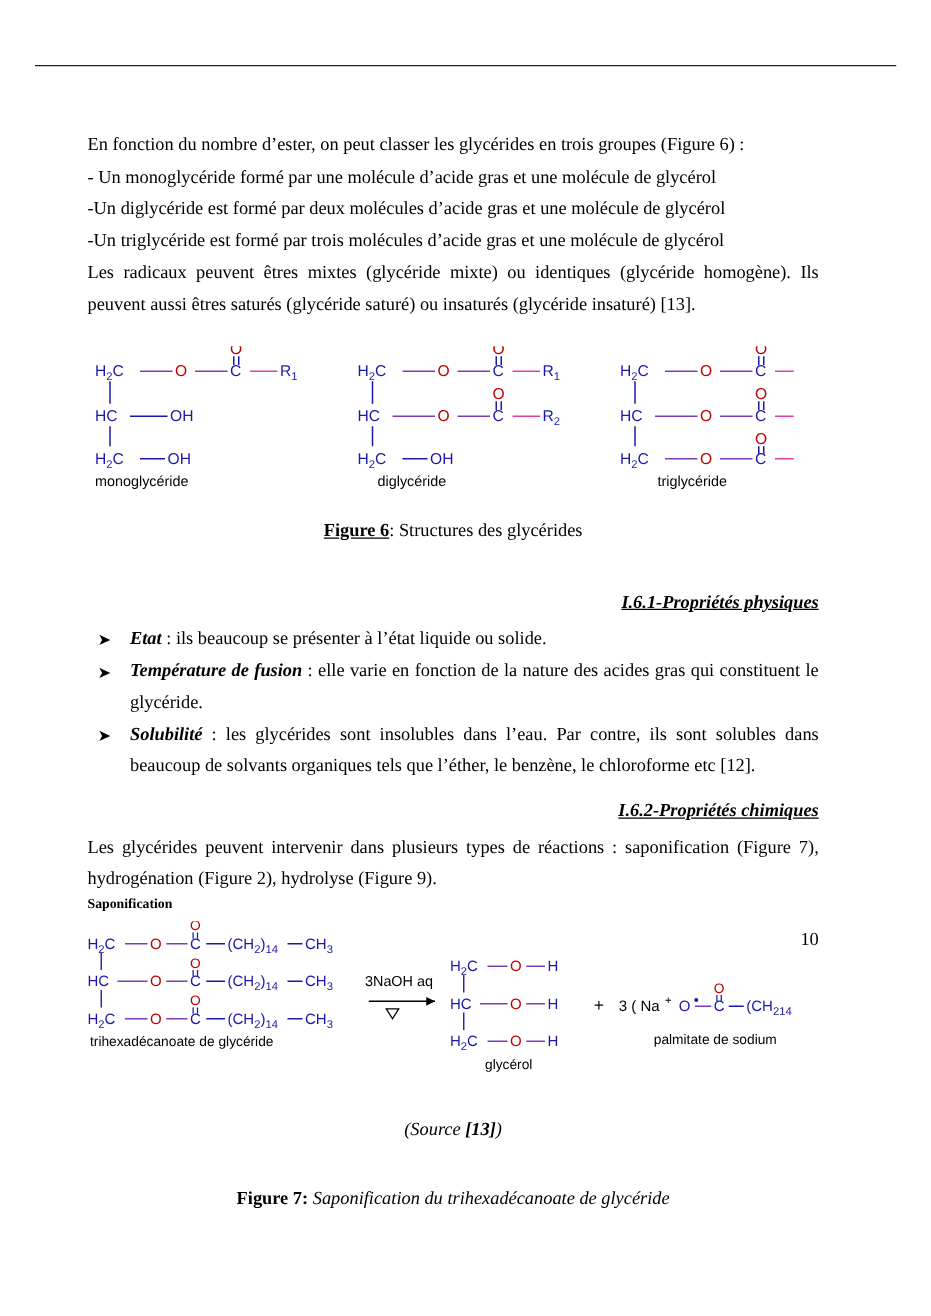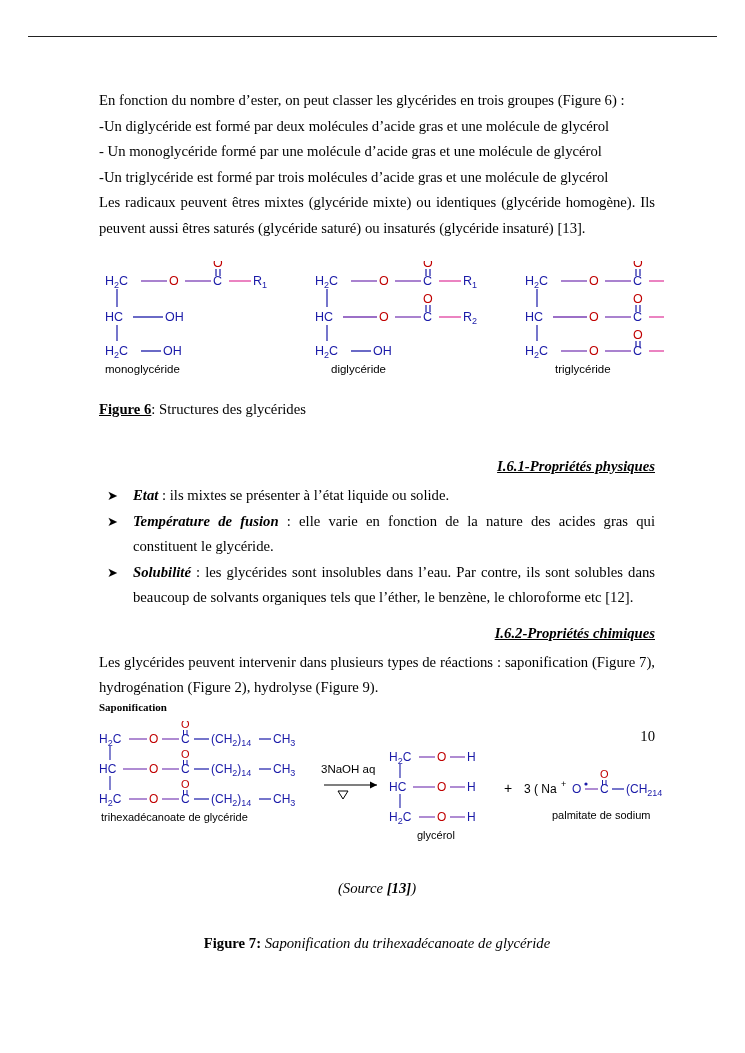--- a/index.html
+++ b/index.html
@@ -8,21 +8,22 @@
     background:#ffffff;
     font-family:"Liberation Serif", serif;
     color:#000;
     position:relative;
     overflow:hidden;
   }
   .page {
     position:relative;
     width:745px; height:797px;
     box-sizing:border-box;
-    padding:88px 90px 40px 99px;
+    padding:88px 90px 40px 70px;
+    margin-top:16px;
   }
   .rule-top {
     position:absolute; left:28px; right:28px; top:36px;
     border-top:1px solid #222;
   }
   p.body {
     font-size:14.7px;
     line-height:25.5px;
     margin:0 0 0 0;
     text-align:justify;
@@ -47,20 +48,21 @@
     text-align:justify;
     margin-bottom:0;
   }
   .bullets li .marker {
     position:absolute; left:8px; top:0;
     font-size:13px;
     color:#000;
   }
   .bullets li b { font-style:italic; }
   .fig-caption {
+    text-align:center;
     font-size:14.7px;
     margin:0;
   }
   .fig-caption .u { text-decoration:underline; font-weight:bold; }
   .fig7-caption { text-align:center; font-size:14.7px; }
   .fig7-caption .lbl { font-weight:bold; }
   .fig7-caption .it { font-style:italic; }
   .source-line { text-align:center; font-size:14.7px;font-style:italic; }
   .sapo-title { font-size:11px; font-weight:bold; margin:0; }
   .pagenum {
@@ -76,22 +78,22 @@
 </style>
 </head>
 <body>
 
 <div class="page">
 
   <div class="rule-top"></div>
 
   <div class="para-block">
     <p class="body">En fonction du nombre d’ester, on peut classer les glycérides en trois groupes (Figure 6) :</p>
+    <p class="body">- Un monoglycéride formé par une molécule d’acide gras et une molécule de glycérol</p>
     <p class="body">-Un diglycéride est formé par deux molécules d’acide gras et une molécule de glycérol</p>
-    <p class="body">- Un monoglycéride formé par une molécule d’acide gras et une molécule de glycérol</p>
     <p class="body">-Un triglycéride est formé par trois molécules d’acide gras et une molécule de glycérol</p>
     <p class="body just">Les radicaux peuvent êtres mixtes (glycéride mixte) ou identiques (glycéride homogène). Ils peuvent aussi êtres saturés (glycéride saturé)  ou insaturés (glycéride insaturé) [13].</p>
   </div>
 
   <div class="sp20"></div>
 
   <div class="chem-wrap">
     <svg width="565" height="120" viewBox="0 0 565 120">
       <g font-family="Liberation Sans, sans-serif" font-size="12.5">
 
@@ -204,21 +206,21 @@
   <div class="sp20"></div>
   <div class="sp20"></div>
 
   <p class="heading">I.6.1-Propriétés physiques</p>
 
   <div class="sp8"></div>
 
   <ul class="bullets">
     <li>
       <span class="marker">➤</span>
-      <b>Etat</b><span> : ils mixtes se présenter à l’état liquide ou solide.</span>
+      <b>Etat</b><span> : ils beaucoup se présenter à l’état liquide ou solide.</span>
     </li>
     <li>
       <span class="marker">➤</span>
       <b>Température de fusion</b><span> : elle varie en fonction de la nature des acides gras qui constituent le glycéride.</span>
     </li>
     <li>
       <span class="marker">➤</span>
       <b>Solubilité</b><span> : les glycérides sont insolubles dans l’eau. Par contre, ils sont solubles dans beaucoup de solvants organiques tels que l’éther, le benzène, le chloroforme etc [12].</span>
     </li>
   </ul>

